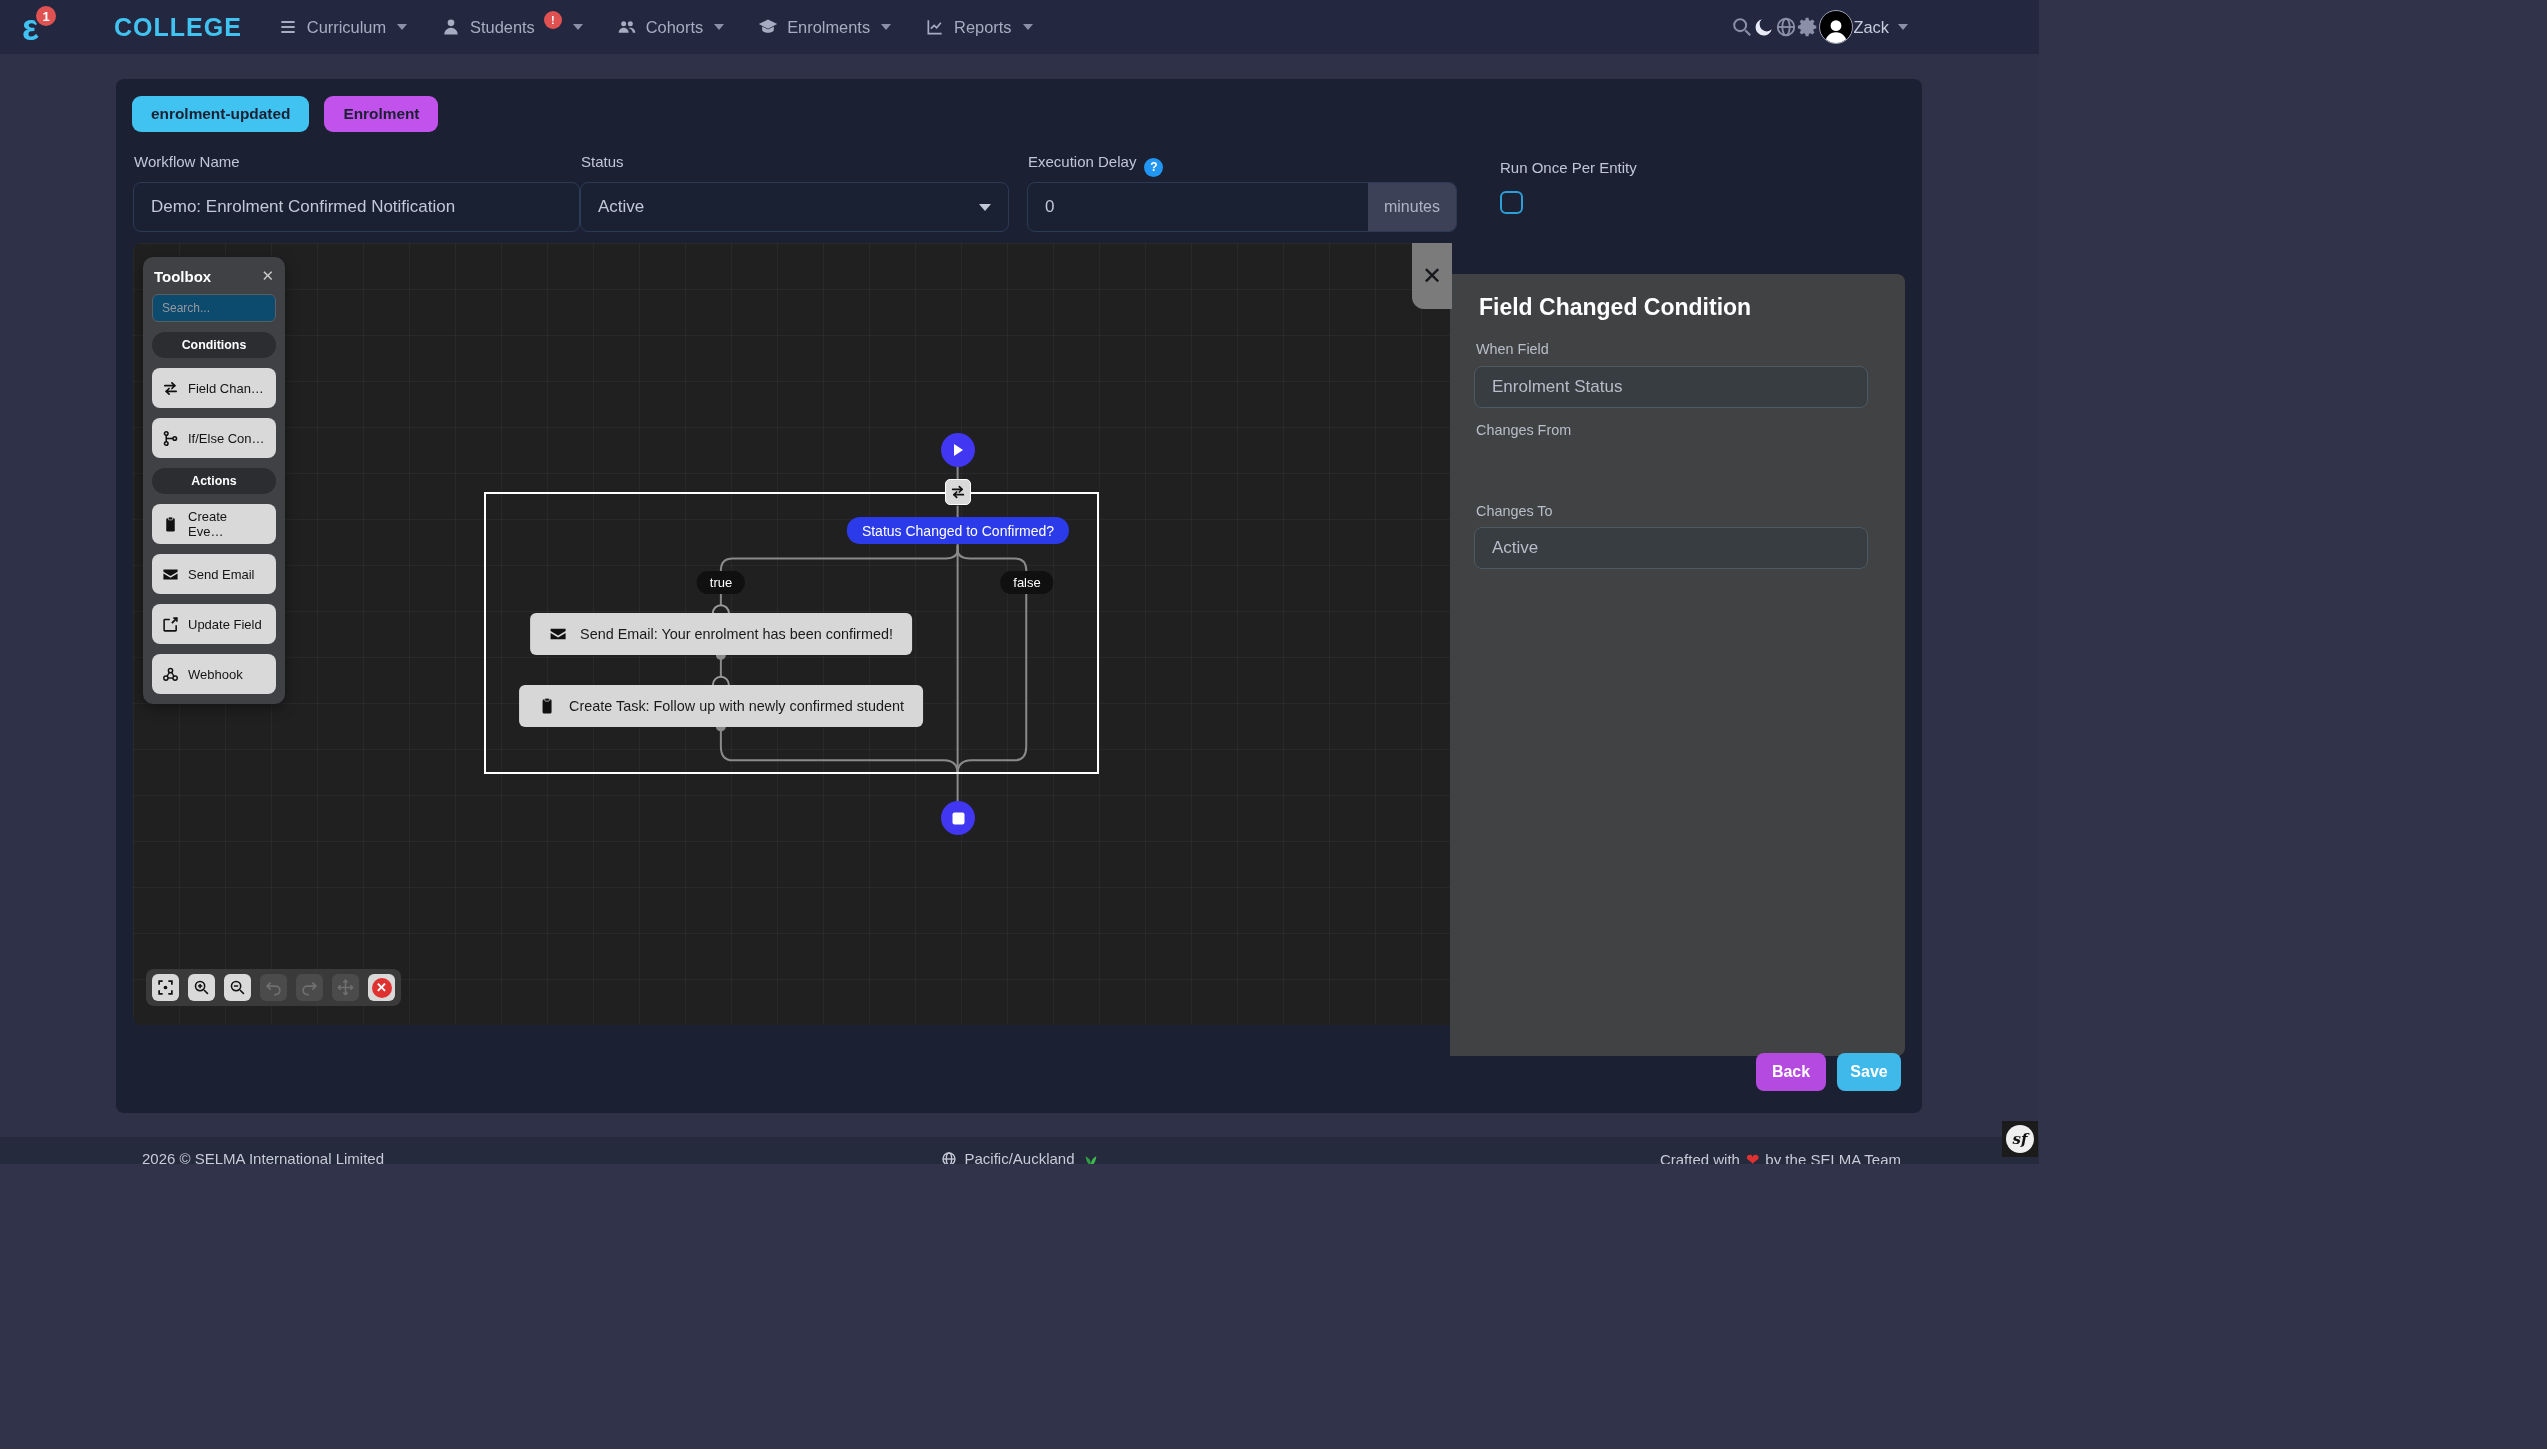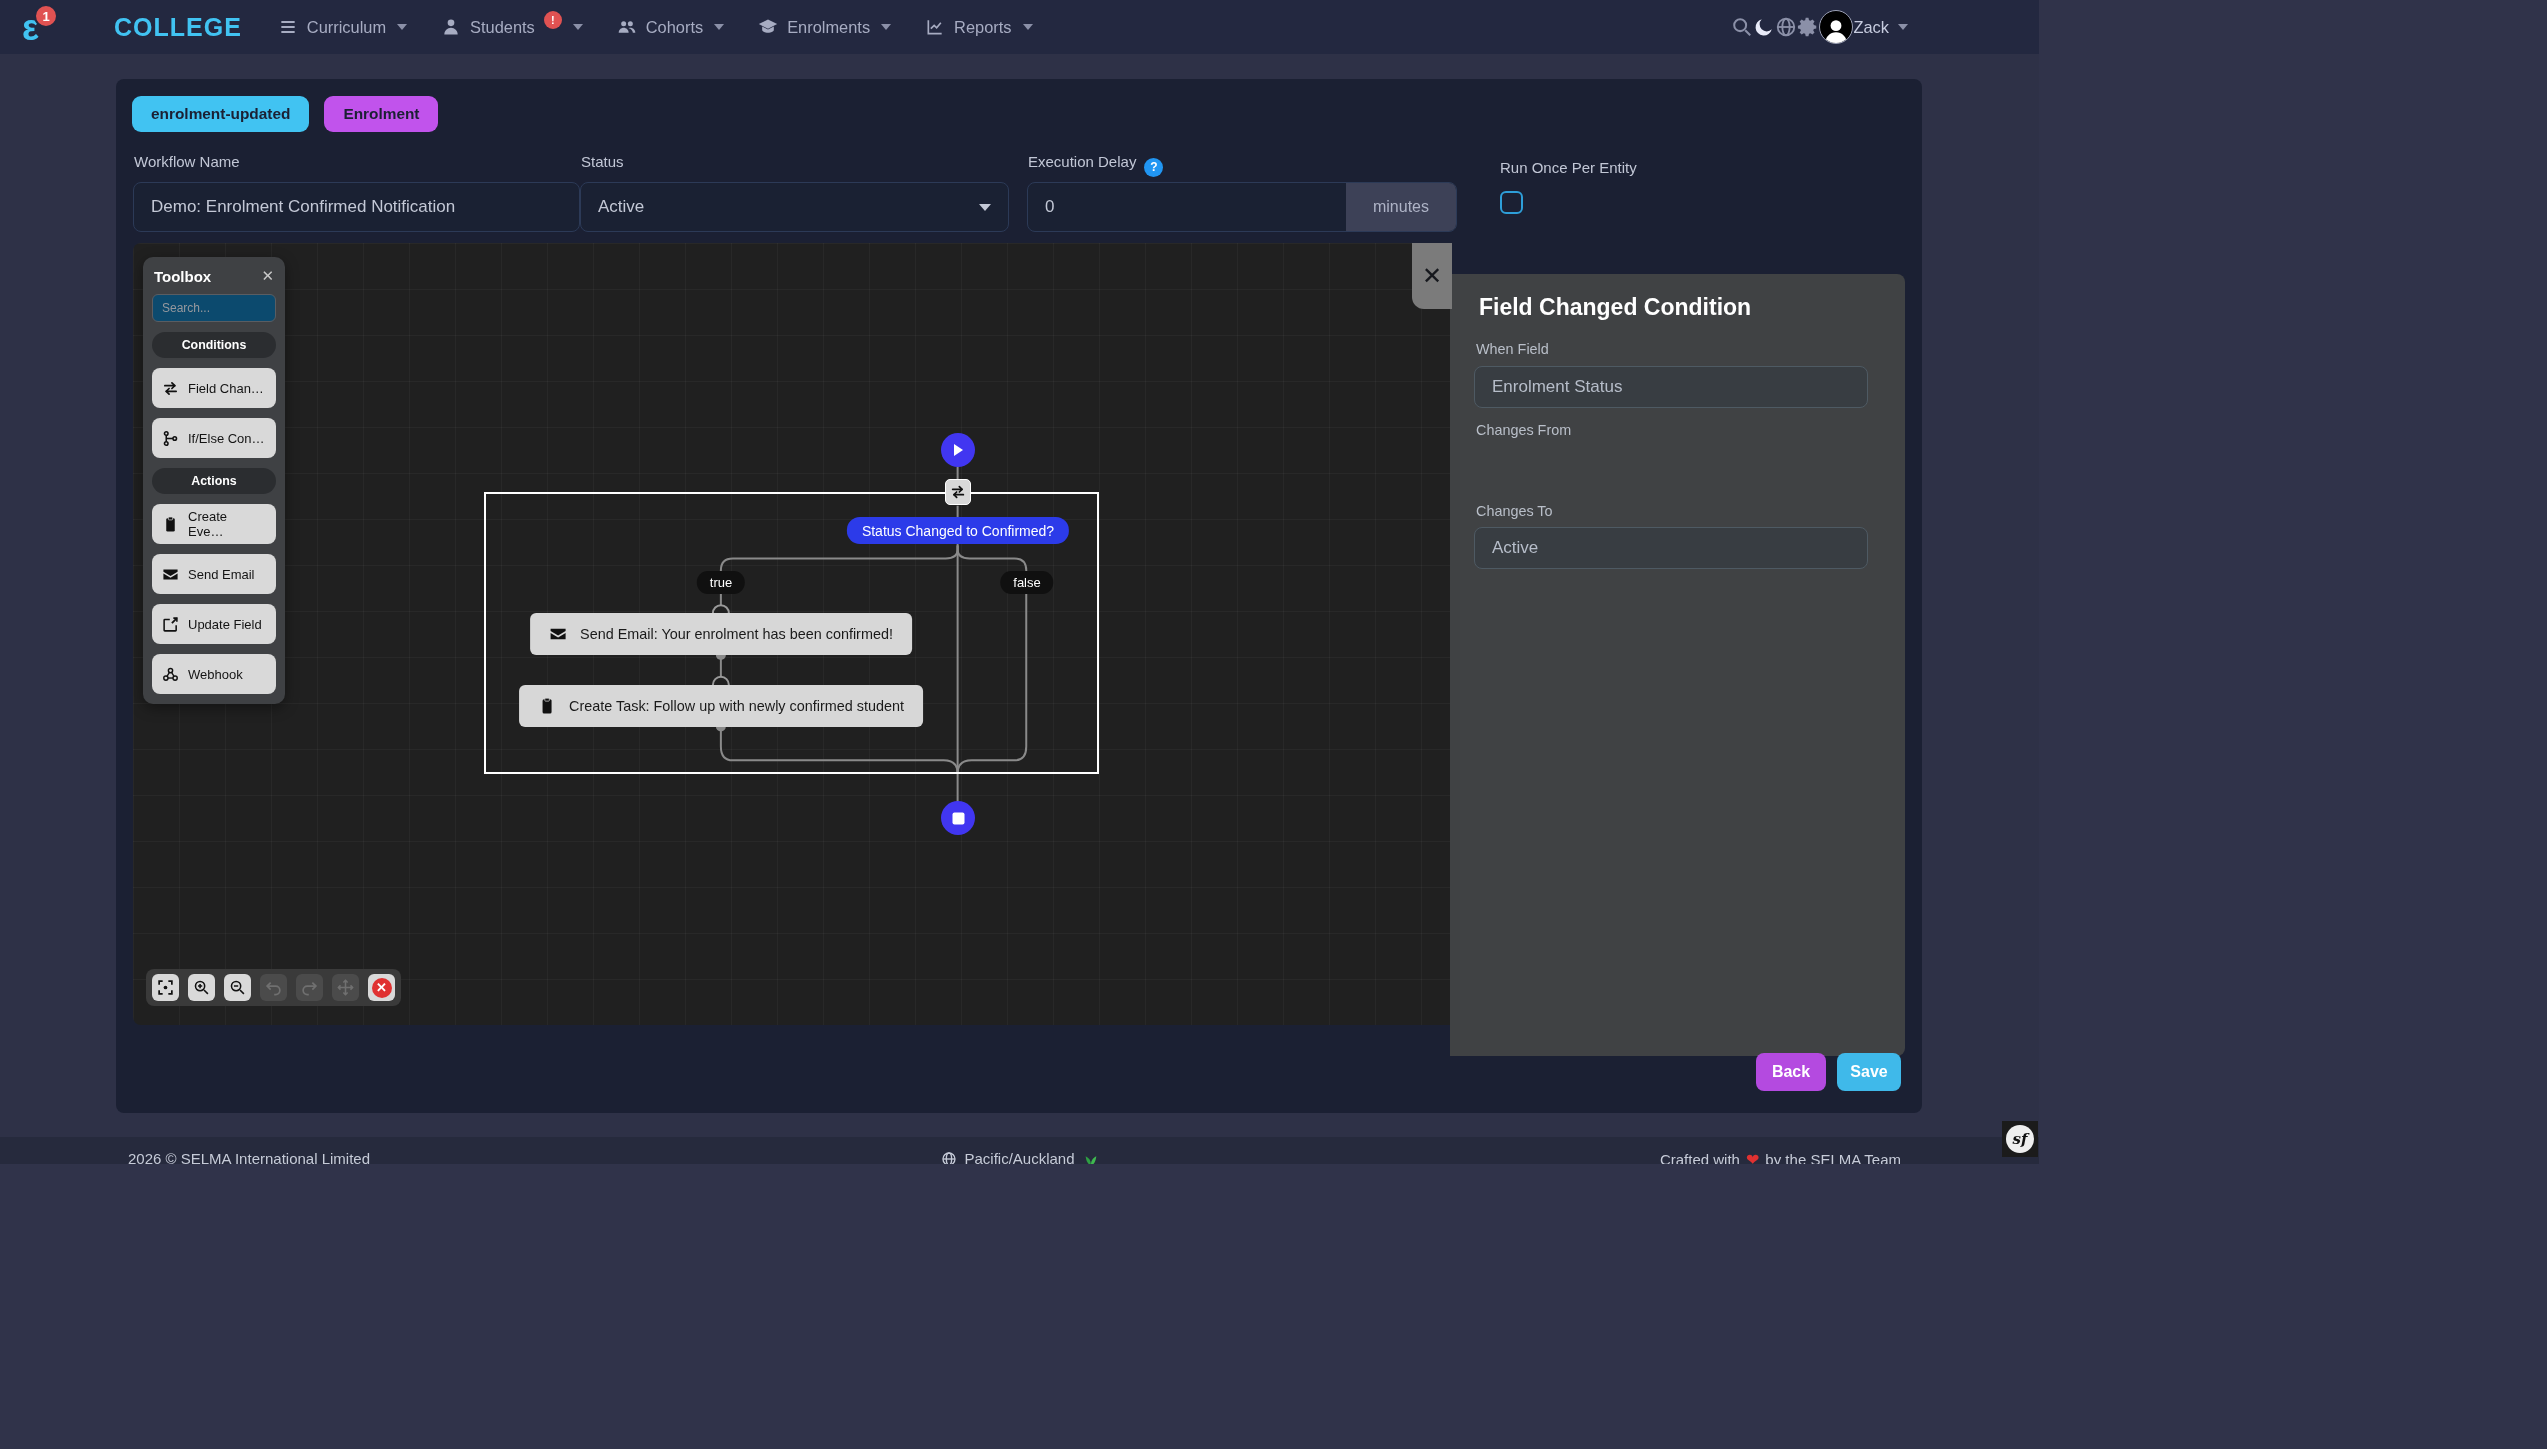--- a/index.html
+++ b/index.html
@@ -27,21 +27,21 @@
   
   .card { position:absolute; left:116px; top:79px; width:1806px; height:1034px; background:#1b2033; border-radius:8px; }
   .tags { position:absolute; left:16px; top:17px; display:flex; gap:15px; }
   .tag { height:36px; border-radius:9px; padding:0 19px; display:flex; align-items:center; font-size:15.4px; font-weight:bold; color:#1b2033; }
   .tag.cyan { background:#41c3f2; }
   .tag.purple { background:#c153ec; }
 
   .f-label { position:absolute; color:#c2c7d6; font-size:15px; }
   .f-input { position:absolute; height:50px; background:#1a2133; border:1px solid #2c3a57; border-radius:8px; color:#c3c8d6; font-size:17px; display:flex; align-items:center; padding:0 17px; }
   .select-chev { margin-left:auto; width:0; height:0; border-left:6px solid transparent; border-right:6px solid transparent; border-top:7px solid #c3c8d6; }
-  .addon { position:absolute; right:0; top:0; width:110px; height:48px; background:#3d4157; border-radius:0 7px 7px 0; color:#aeb3c6; font-size:16px; display:flex; align-items:center; justify-content:center; }
+  .addon { position:absolute; right:0; top:0; width:88px; height:48px; background:#3d4157; border-radius:0 7px 7px 0; color:#aeb3c6; font-size:16px; display:flex; align-items:center; justify-content:center; }
   .help { display:inline-flex; width:19px; height:19px; border-radius:50%; background:#2196f3; color:#fff; font-size:12px; font-weight:bold; align-items:center; justify-content:center; margin-left:8px; transform:translateY(4px); }
   .checkbox { position:absolute; left:1384px; top:112px; width:23px; height:23px; border:2px solid #2e9ed8; border-radius:6px; background:transparent; cursor:pointer; }
 
   
   .editor { position:absolute; left:17px; top:164px; width:1772px; height:782px; border-radius:8px; display:flex; overflow:visible; }
   .canvas { position:relative; width:1317px; height:782px; background:#202020; border-radius:8px 0 0 8px; overflow:hidden;
             background-image:linear-gradient(rgba(255,255,255,0.035) 1px, transparent 1px), linear-gradient(90deg, rgba(255,255,255,0.035) 1px, transparent 1px);
             background-size:46px 46px; }
   .side-panel { position:relative; width:455px; height:782px; background:#404244; border-radius:0 8px 8px 0;margin-top:31px; }
   .close-tab { position:absolute; left:1279px; top:0; width:40px; height:66px; background:#7b7b7b; border-radius:0 0 0 12px; color:#16181d; font-size:24px; display:flex; align-items:center; justify-content:center; cursor:pointer; z-index:5; }
@@ -80,21 +80,21 @@
   .sp-label { position:absolute; left:26px; color:#b9bfc9; font-size:14.4px; }
   .sp-input { position:absolute; left:24px; width:394px; height:42px; background:#383d42; border:1px solid #4e5a63; border-radius:8px; color:#b6bdc9; font-size:17px; display:flex; align-items:center; padding:0 17px; cursor:text; }
 
   
   .btn { position:absolute; top:974px; height:38px; border:none; border-radius:8px; color:#fff; font-size:16px; font-weight:bold; font-family:"Liberation Sans", sans-serif; cursor:pointer; }
   .btn.back { left:1640px; width:70px; background:#b44ae0; }
   .btn.save { left:1721px; width:64px; background:#3fb9ea; }
 
   
   .footer { position:absolute; left:0; top:1137px; width:2039px; height:44px; background:#262a3d; color:#c6cbd8; font-size:15px; }
-  .footer .left { position:absolute; left:128px; top:13px; }
+  .footer .left { position:absolute; left:142px; top:13px; }
   .footer .center { position:absolute; left:50%; transform:translateX(-50%); top:13px; display:flex; align-items:center; gap:8px; }
   .footer .right { position:absolute; right:138px; top:13px; display:flex; align-items:center; gap:6px; }
   .heart { color:#e03131; font-size:16px; }
   .footer svg { width:16px; height:16px; }
 
   .sf-badge { position:absolute; left:2002px; top:1121px; width:36px; height:36px; background:#1b1b1b; display:flex; align-items:center; justify-content:center; cursor:pointer; z-index:9; }
   .sf-circle { width:28px; height:28px; border-radius:50%; background:#efefef; color:#111; font-family:"DejaVu Serif", serif; font-style:italic; font-weight:bold; font-size:15px; display:flex; align-items:center; justify-content:center; }
 </style>
 </head>
 <body>

